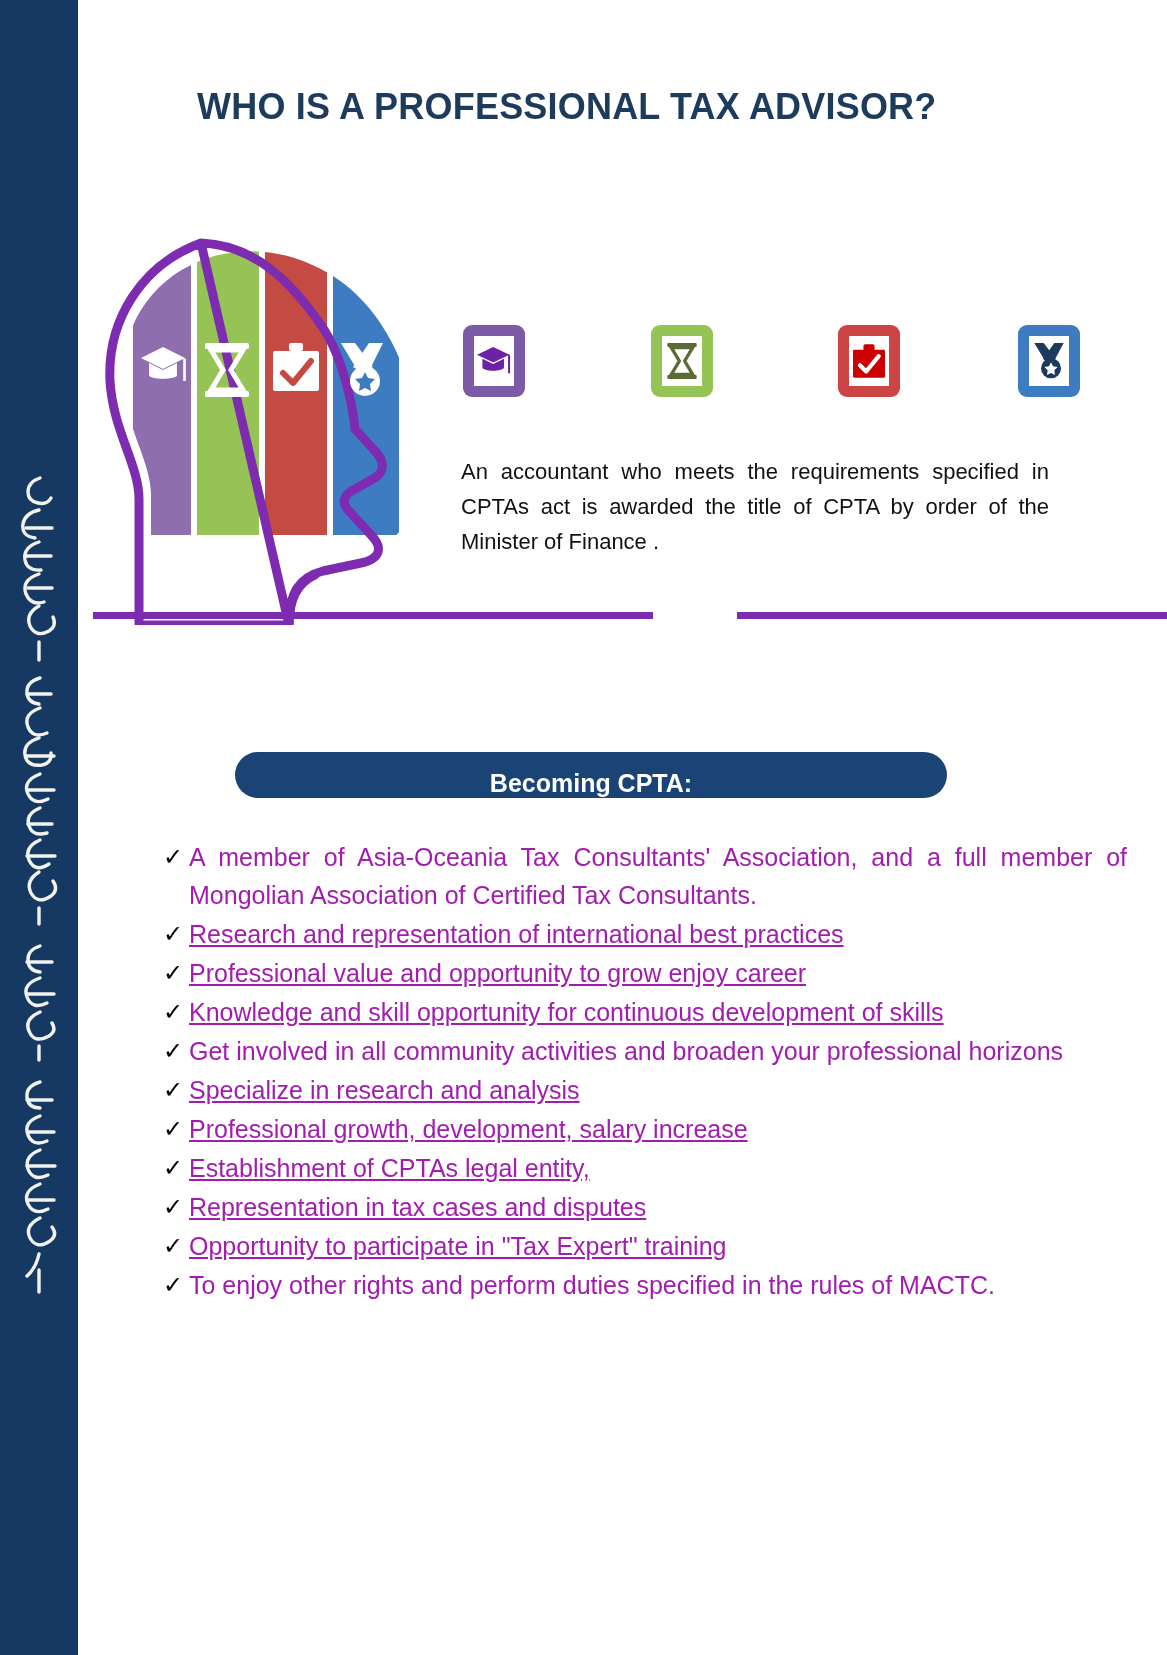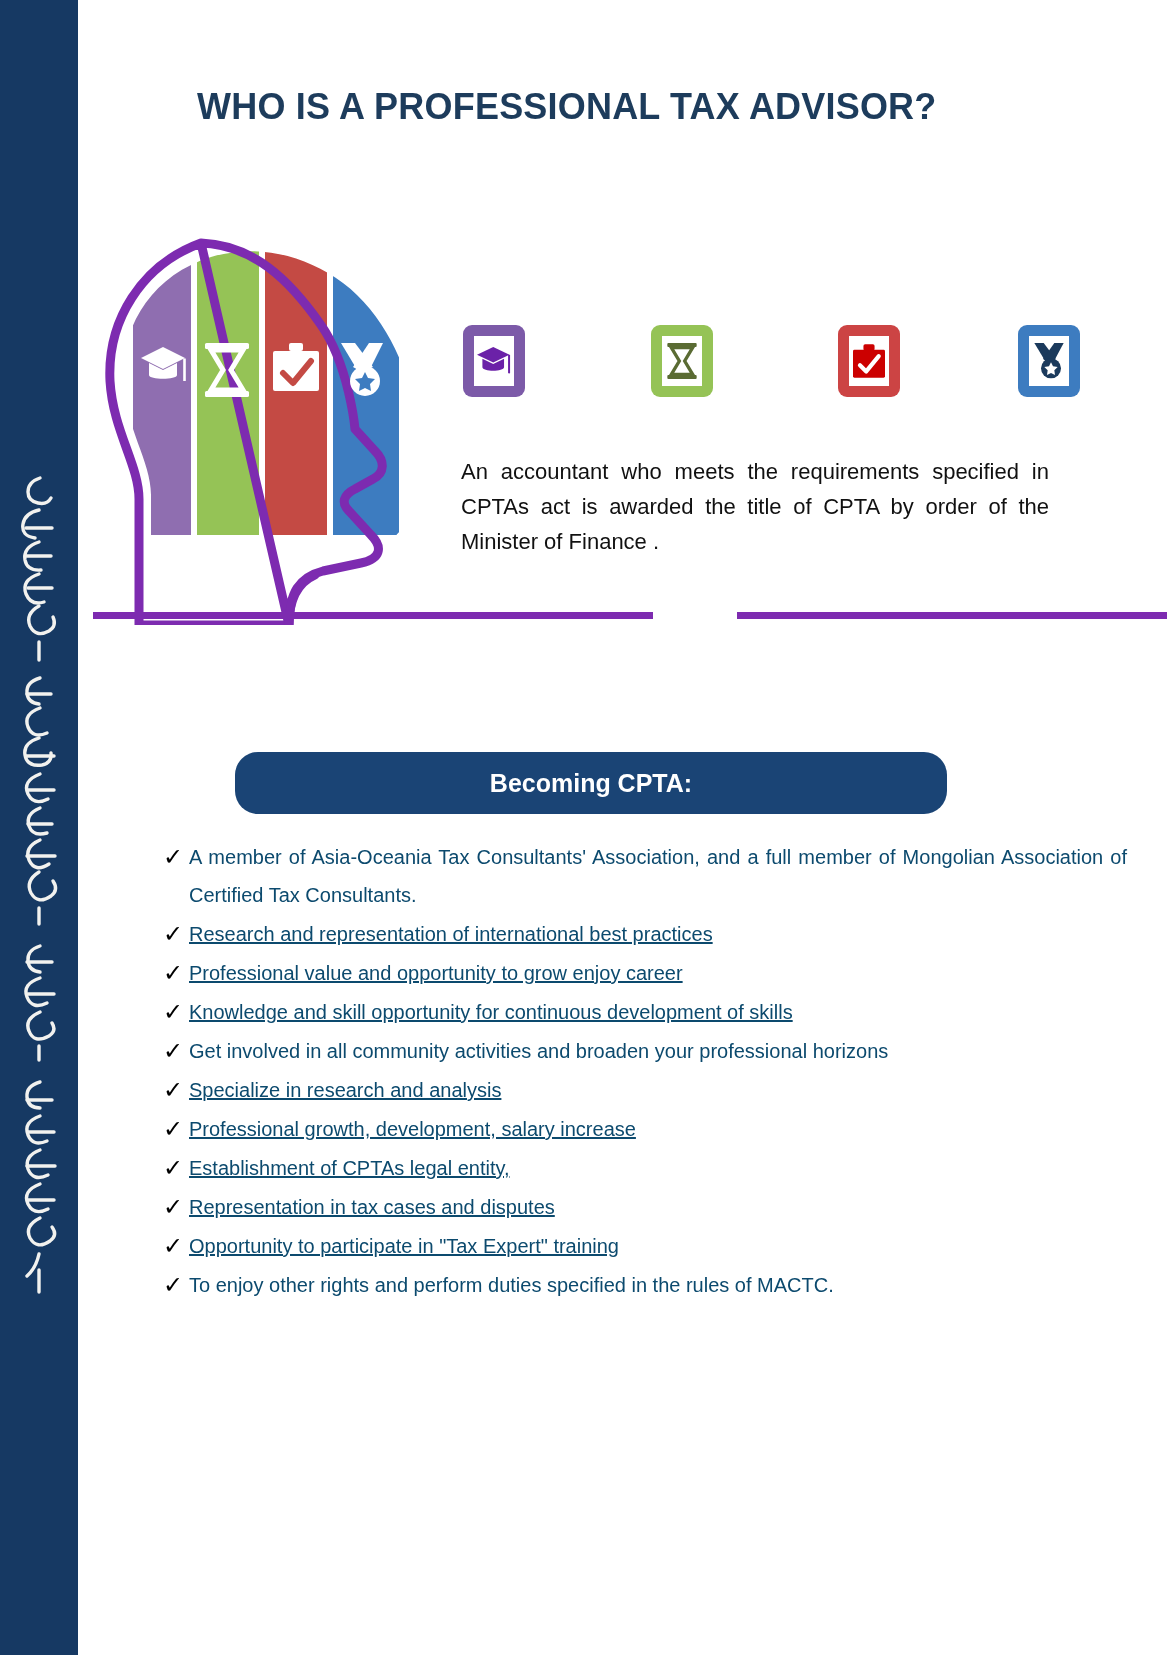--- a/index.html
+++ b/index.html
@@ -97,24 +97,24 @@
     position:absolute;
     left:570px; top:610px;
     width:84px; height:11px;
     background:#ffffff;
   }
 
   
   #banner {
     position:absolute;
     left:152px; top:752px;
-    width:712px; height:62px;
+    width:712px; height:46px;
     background:#1a4475;
     border-radius:23px;
-    display:flex; align-items:center; justify-content:center;
+    display:flex; align-items:flex-end; justify-content:center;
   }
   #banner-label {
     color:#ffffff;
     font-size:25px;
     font-weight:bold;
   }
 
   
   #checklist {
     position:absolute;
@@ -129,23 +129,23 @@
   .check-mark {
     flex:0 0 34px;
     font-size:24px;
     line-height:38px;
     color:#000000;
     text-align:left;
     padding-left:8px;
   }
   .check-text {
     flex:1 1 auto;
-    font-size:20px;
+    font-size:25px;
     line-height:38px;
-    color:#0c4a6e;
+    color:#a21caf;
     text-align:justify;
     text-justify:inter-word;
   }
   .check-text.nojustify { text-align:left;text-decoration:underline; }
 </style>
 </head>
 <body>
 
 <div id="sidebar">
   <div id="mn-script">

